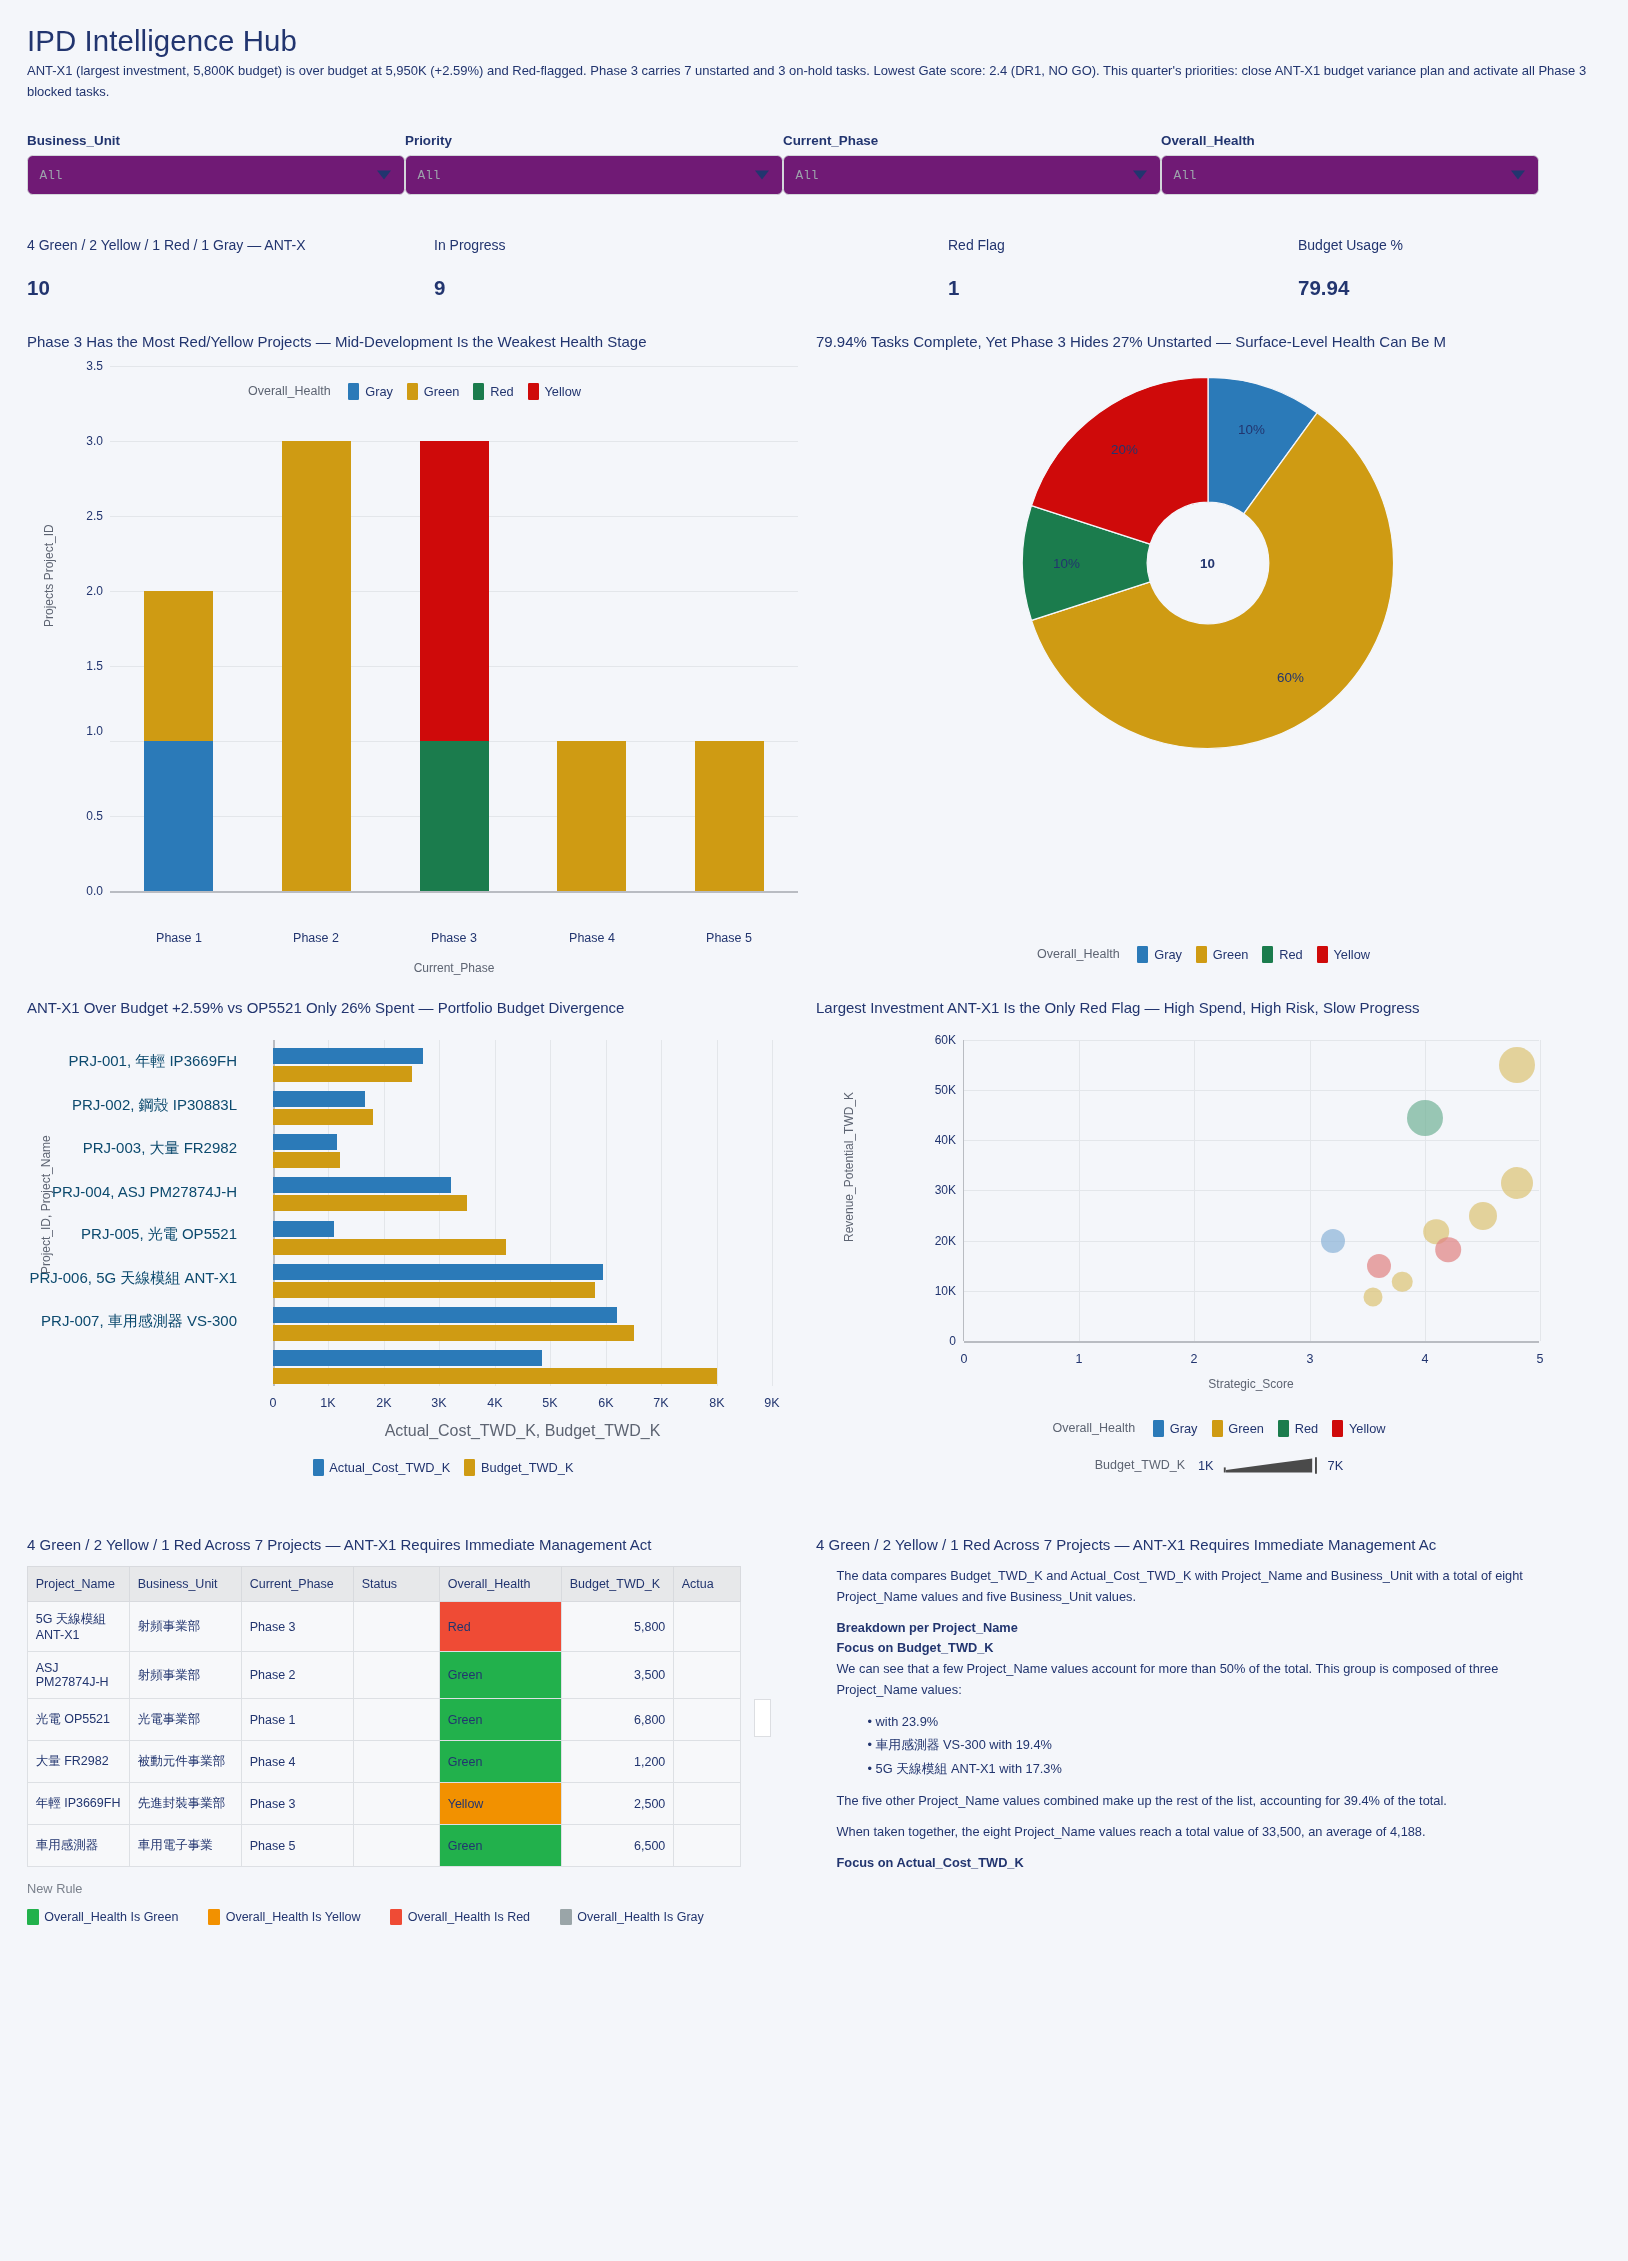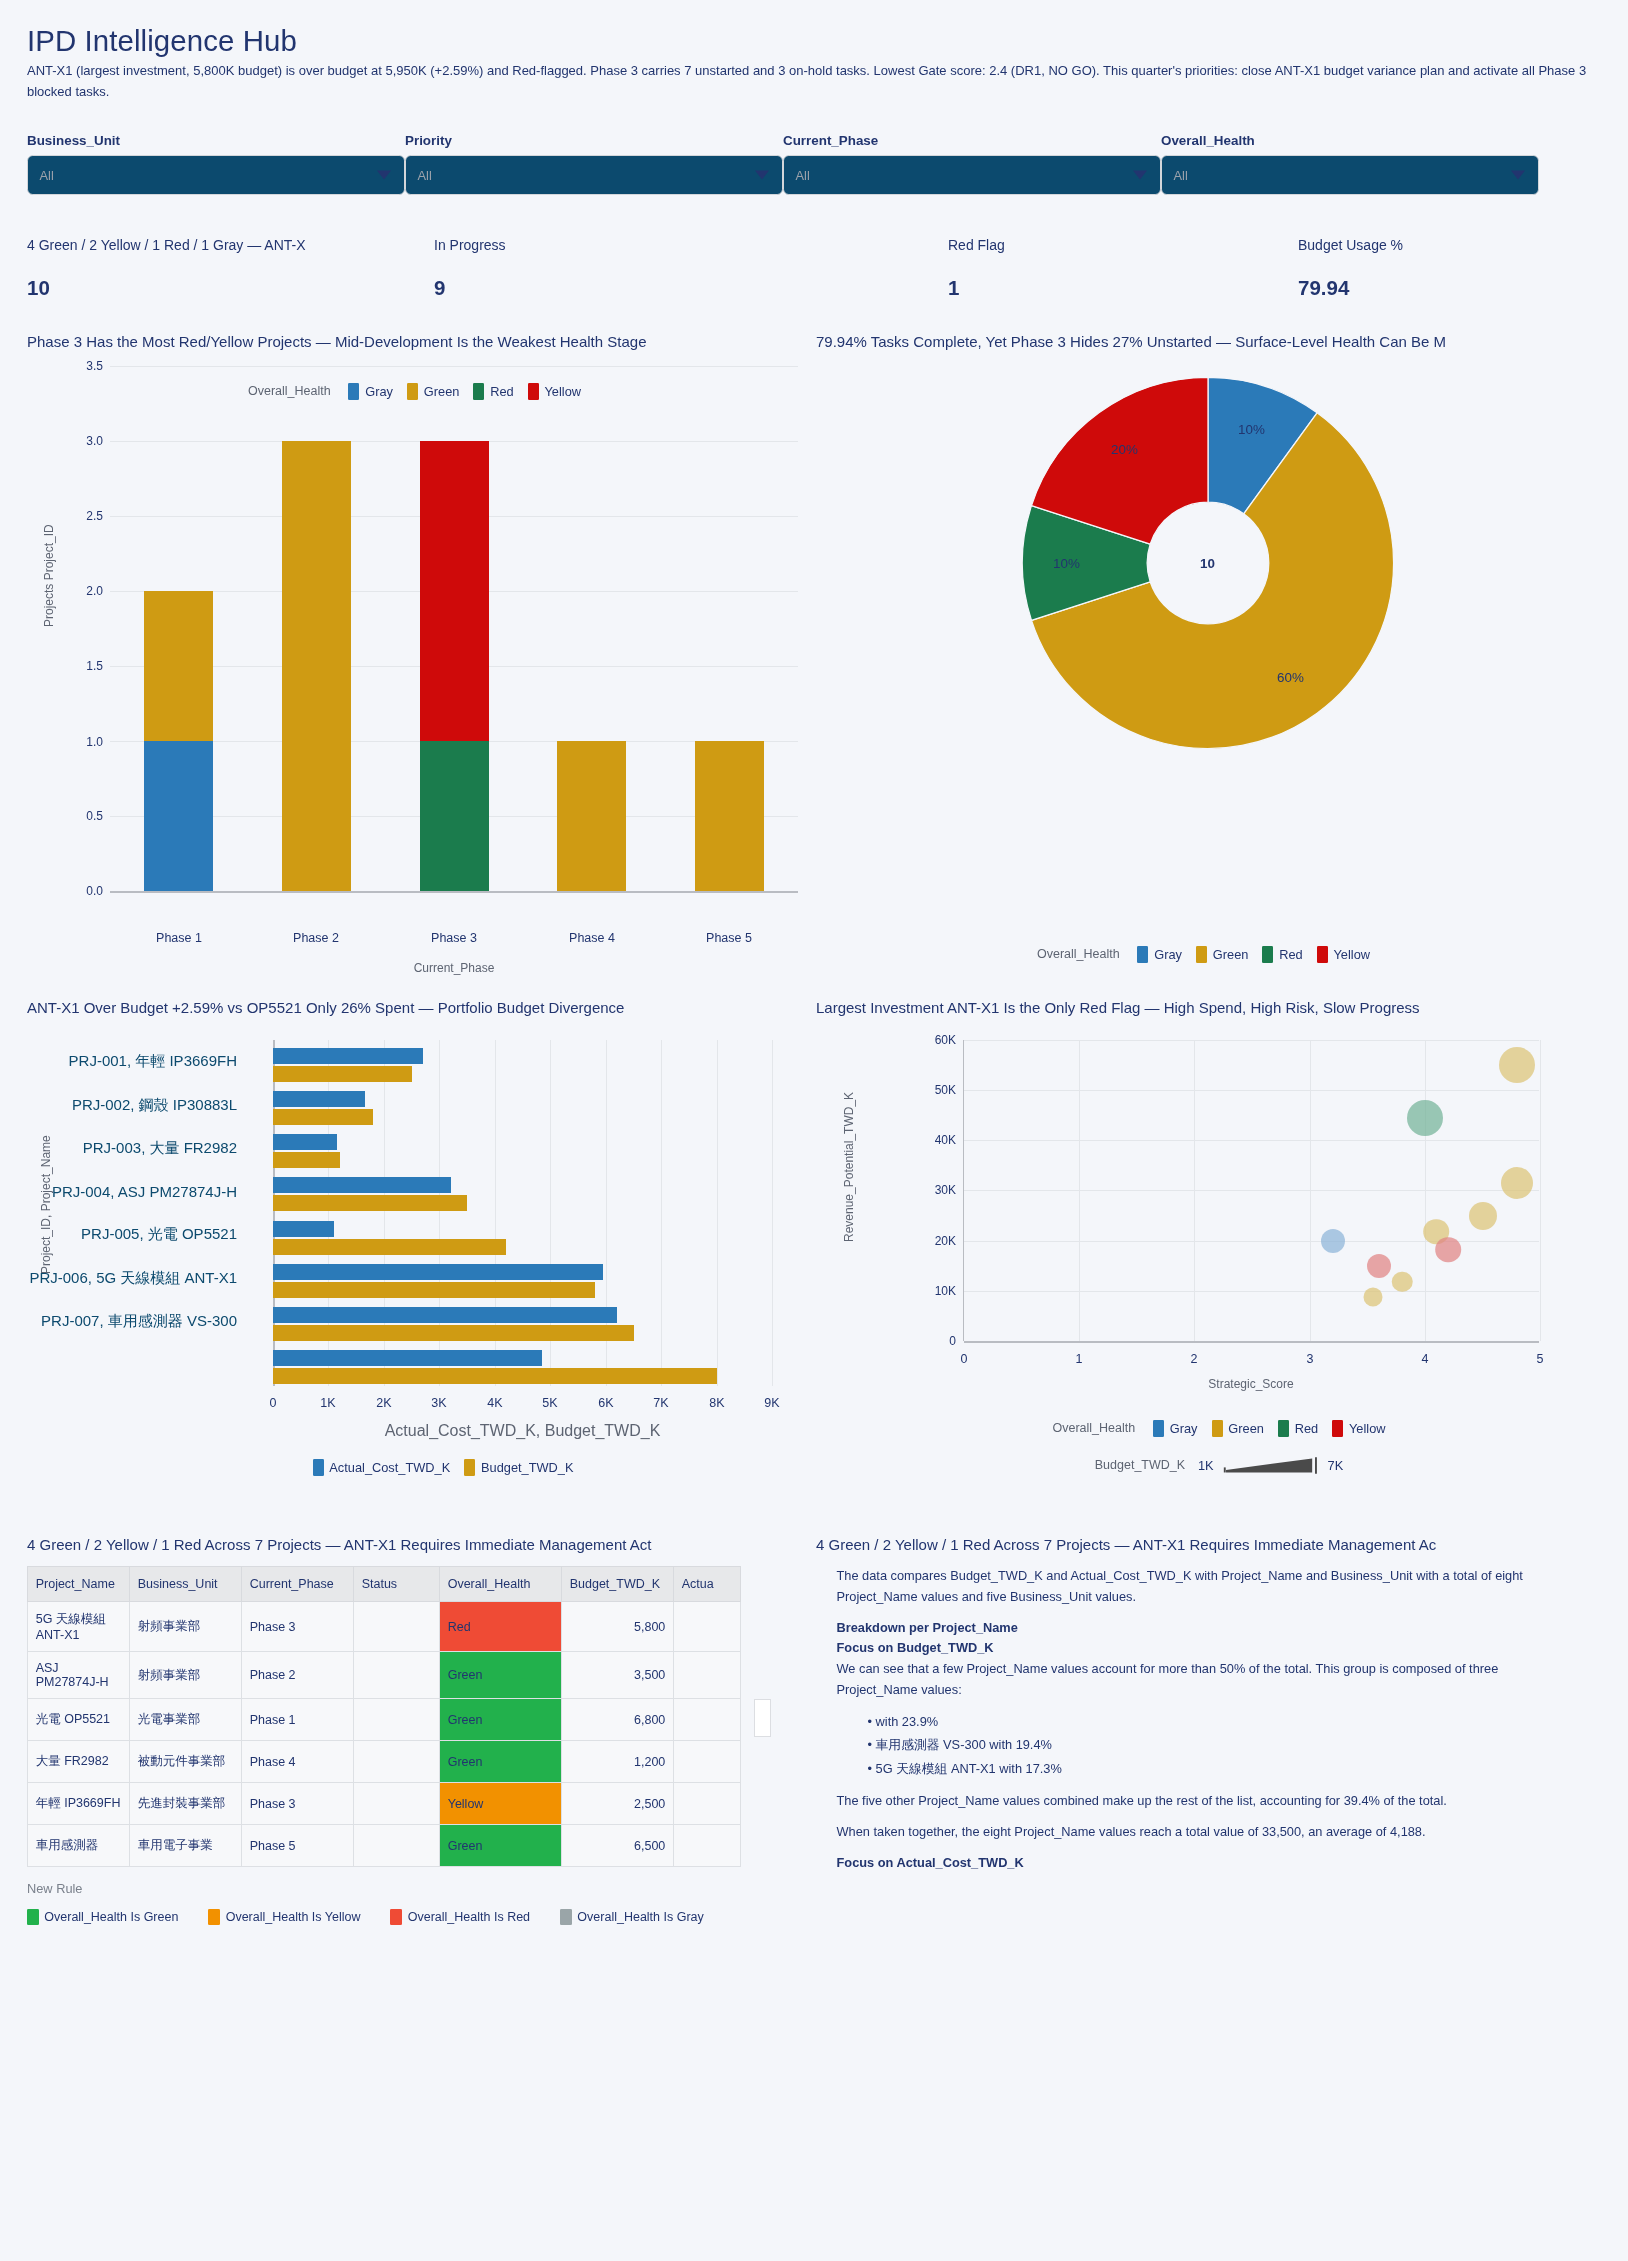--- a/index.html
+++ b/index.html
@@ -21,24 +21,25 @@
   .subtitle {
     margin-top: 2px; font-size: 13px; line-height: 1.62;
     color:#22356f; max-width: 1578px;
   }
 
   
   .filters { display:flex; gap:0; margin-top: 31px; }
   .filter { width: 378px; }
   .filter-label { font-size: 13.4px; font-weight: 700; color:#22356f; margin-bottom: 7px; }
   .filter-box {
-    height: 40px; background:#0c4a6e; border-radius: 5.8px;
+    height: 40px; background:#701a75; border-radius: 5.8px;
     display:flex; align-items:center; padding: 0 11.5px;
     position: relative; cursor: pointer;
     border: 0.6px solid #d3d6da;
+    font-family: Liberation Mono, monospace;
   }
   .filter-value { font-size: 12.8px; color:#9ca2ab; }
   .caret {
     position:absolute; right: 12.8px; top: 50%; transform: translateY(-50%);
     width:0; height:0; border-left: 7px solid transparent;
     border-right: 7px solid transparent; border-top: 9.6px solid #22356f;
   }
 
   
   .kpis { position:relative; height: 96px; margin-top: 42px; }
@@ -186,21 +187,21 @@
 
   <div class="row">
 
     <div class="panel vbar-wrap">
       <div class="panel-title">Phase 3 Has the Most Red/Yellow Projects — Mid-Development Is the Weakest Health Stage</div>
       <div class="vbar-plot" id="vbar-plot">
           <div class="ytick" style="top: 525px;">0.0</div>
           <div class="gridline" style="top: 450px;"></div>
           <div class="ytick" style="top: 450px;">0.5</div>
           <div class="gridline" style="top: 375px;"></div>
-          <div class="ytick" style="top: 376px; margin-left: 44px;">1.0</div>
+          <div class="ytick" style="top: 365px; margin-left: 44px;">1.0</div>
           <div class="gridline" style="top: 300px;"></div>
           <div class="ytick" style="top: 300px;">1.5</div>
           <div class="gridline" style="top: 225px;"></div>
           <div class="ytick" style="top: 225px;">2.0</div>
           <div class="gridline" style="top: 150px;"></div>
           <div class="ytick" style="top: 150px;">2.5</div>
           <div class="gridline" style="top: 75px;"></div>
           <div class="ytick" style="top: 75px;">3.0</div>
           <div class="gridline" style="top: 0px;"></div>
           <div class="ytick" style="top: 0px;">3.5</div>

